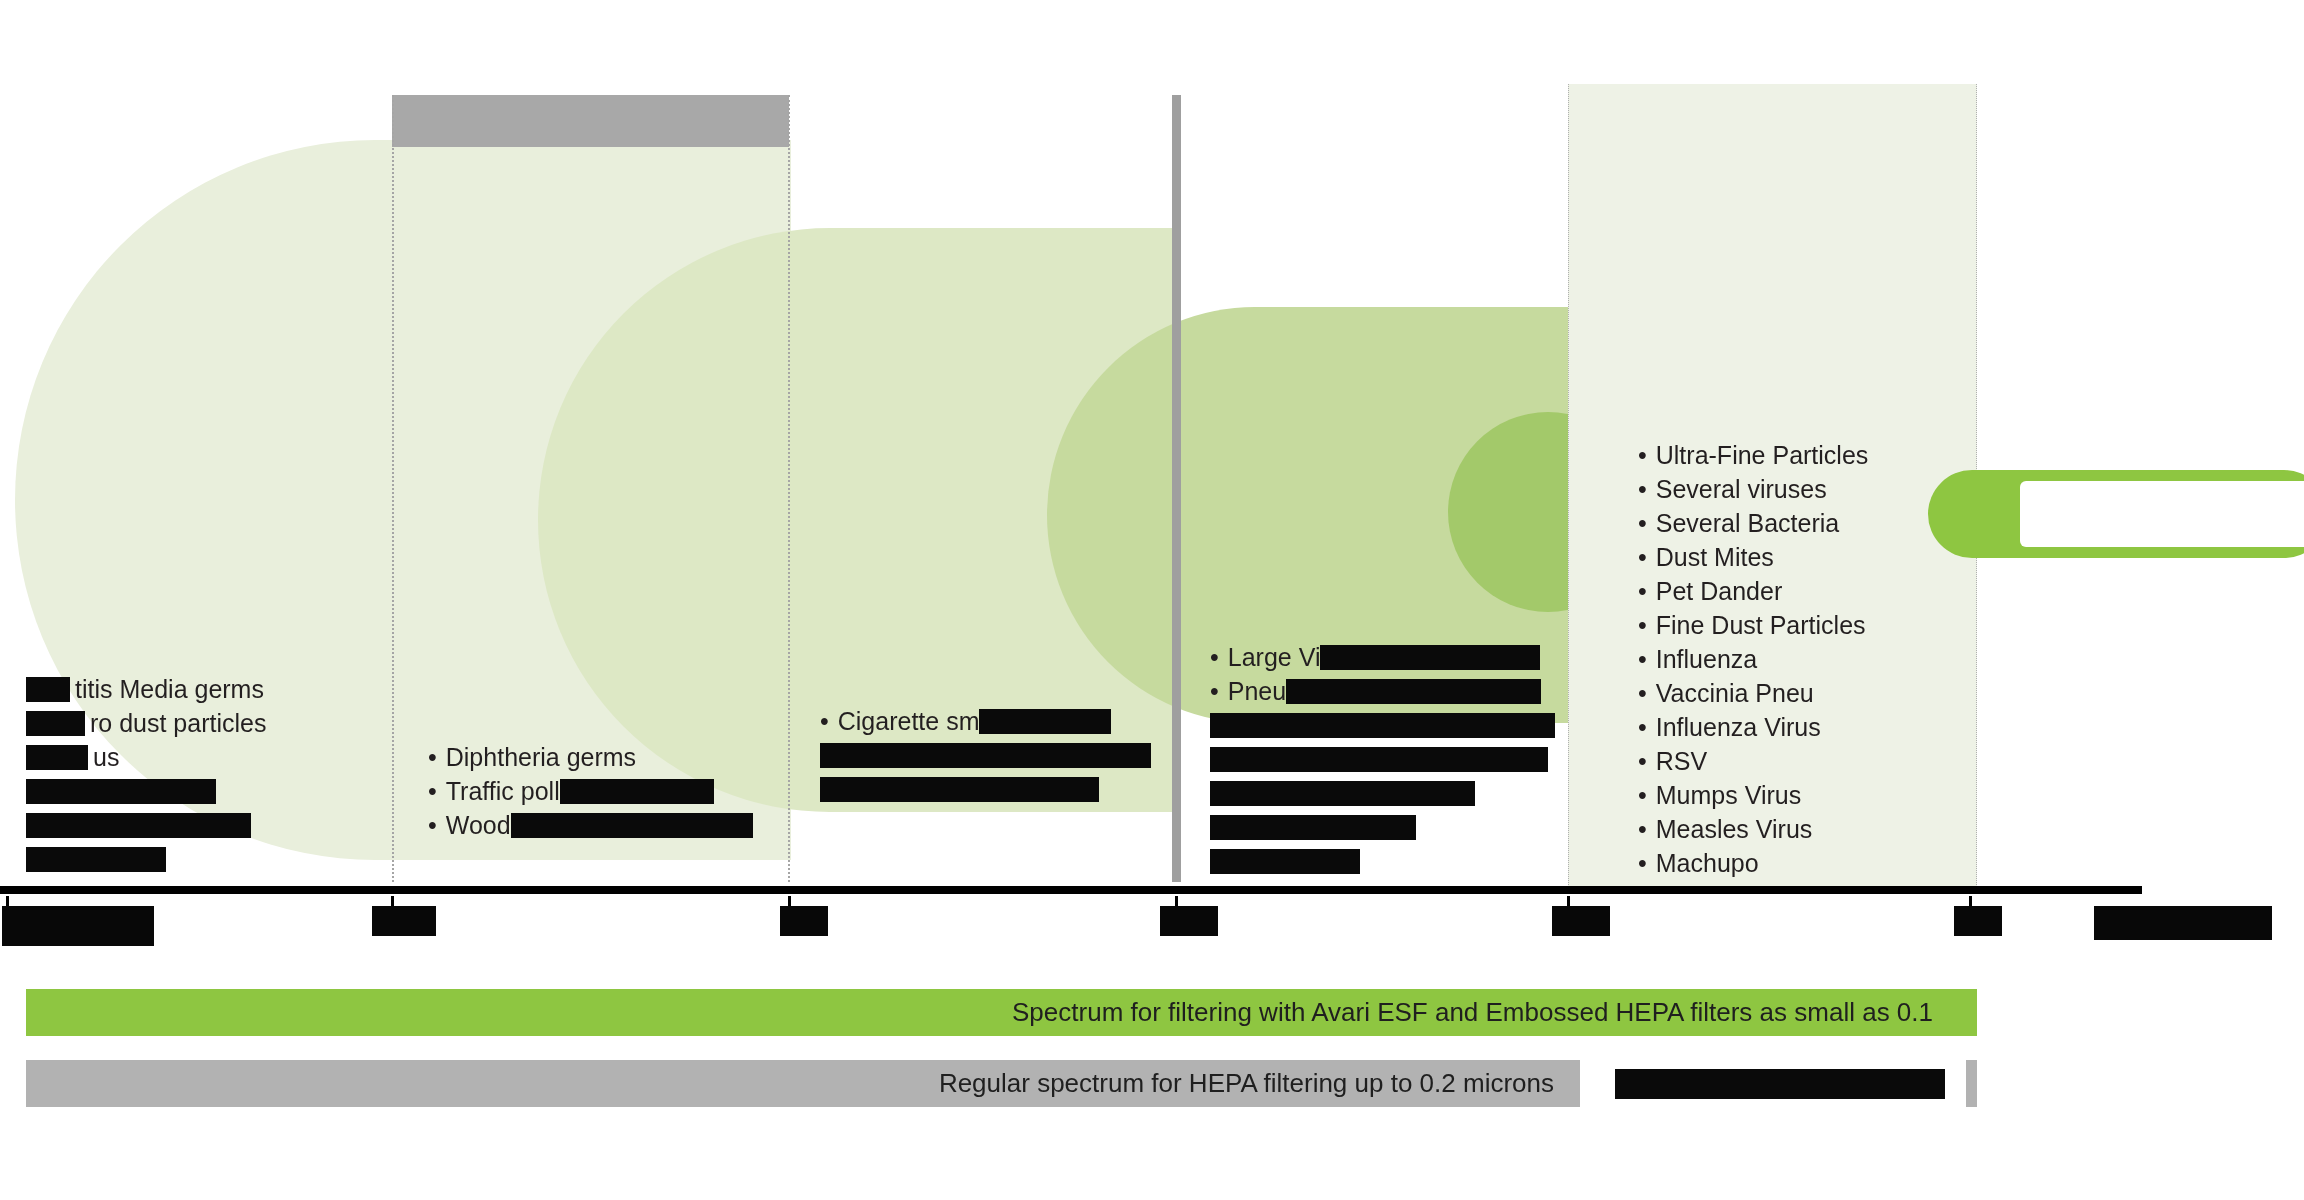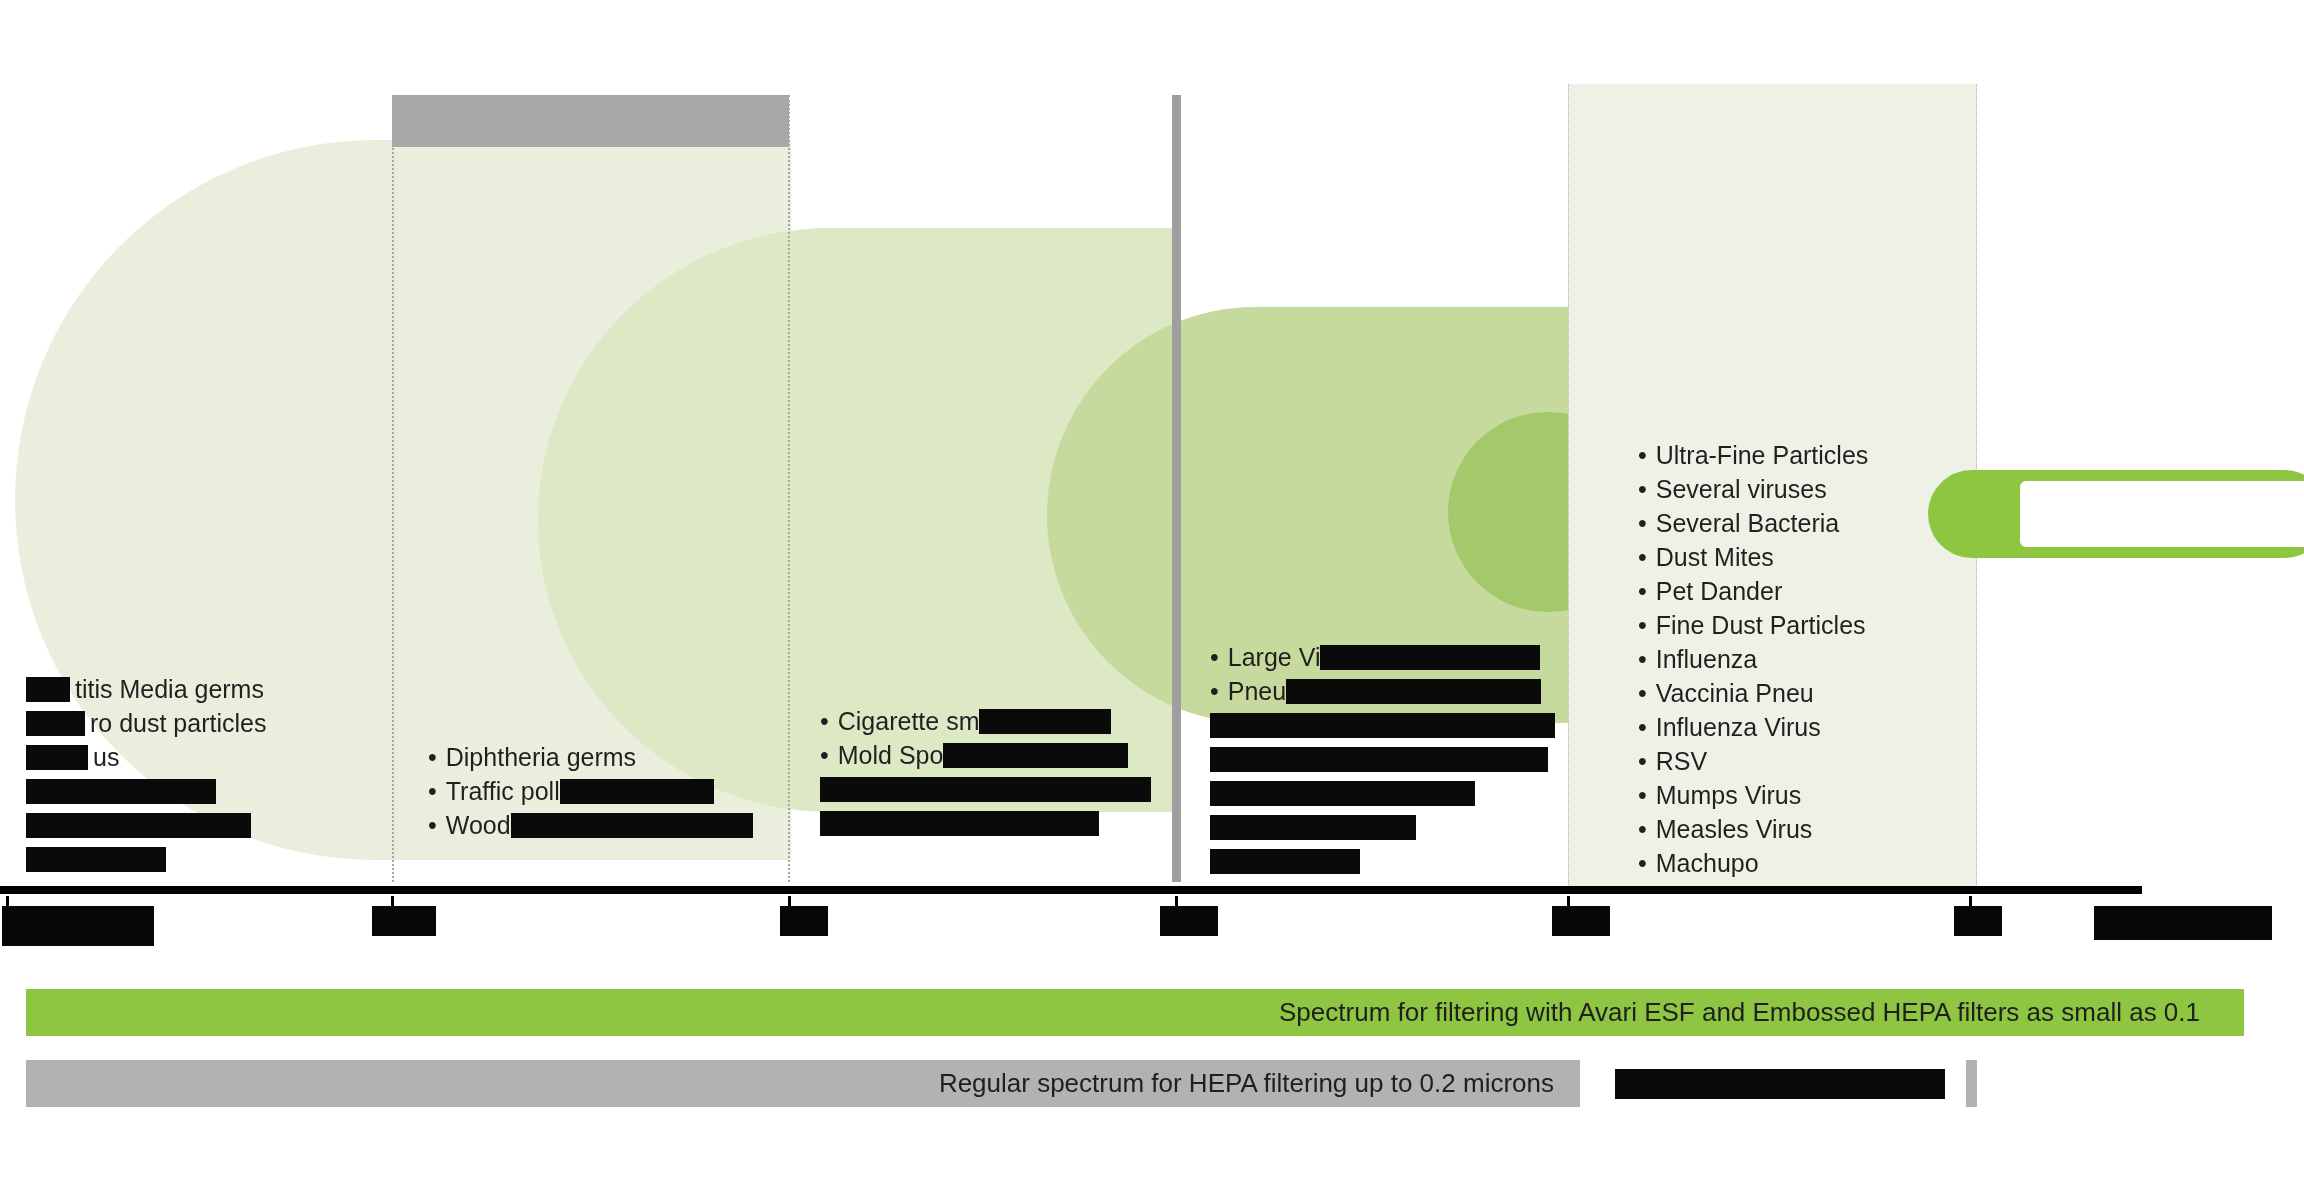--- a/index.html
+++ b/index.html
@@ -48,21 +48,21 @@
   .alab{top:906px;background:#080808;height:30px;position:absolute;}
   .al0{left:2px;width:152px;height:40px}
   .al1{left:372px;width:64px}
   .al2{left:780px;width:48px}
   .al3{left:1160px;width:58px}
   .al4{left:1552px;width:58px}
   .al5{left:1954px;width:48px}
   .al6{left:2094px;width:178px;height:34px}
 
   
-  .legend-green{left:26px;top:989px;width:2218px;height:47px;background:var(--accent-green);
+  .legend-green{left:26px;top:989px;width:1951px;height:47px;background:var(--accent-green);
     font-size:26px;line-height:47px;text-align:right;padding-right:44px;color:#1f1f1f;}
   .legend-gray{left:26px;top:1060px;width:1554px;height:47px;background:var(--bar-gray);
     font-size:26px;line-height:47px;text-align:right;padding-right:26px;color:#1f1f1f;}
   .legend-white{left:1594px;top:1060px;width:372px;height:47px;background:#fff;
     display:flex;align-items:center;justify-content:center;}
   .legend-white .redact{height:30px;width:330px;margin:0;}
   .legend-cap{left:1966px;top:1060px;width:11px;height:47px;background:var(--bar-gray);}
 
   
   .pill{left:1928px;top:470px;width:400px;height:88px;border-radius:44px;background:var(--accent-green);}
@@ -95,21 +95,20 @@
       <li><span class="redact" style="width: 225px;"></span></li>
       <li><span class="redact" style="width: 140px;"></span></li>
     </ul>
   <ul class="plist plist-1">
       <li><span class="bullet">•</span><span>Diphtheria germs</span></li>
       <li><span class="bullet">•</span><span>Traffic poll</span><span class="redact" style="width: 154px;"></span></li>
       <li><span class="bullet">•</span><span>Wood</span><span class="redact" style="width: 242px;"></span></li>
     </ul>
   <ul class="plist plist-2">
       <li><span class="bullet">•</span><span>Cigarette sm</span><span class="redact" style="width: 132px;"></span></li>
-      <li><span class="bullet">•</span><span>Mold Spo</span><span class="redact" style="width: 185px;"></span></li>
       <li><span class="redact" style="width: 331px;"></span></li>
       <li><span class="redact" style="width: 279px;"></span></li>
     </ul>
   <ul class="plist plist-3">
       <li><span class="bullet">•</span><span>Large Vi</span><span class="redact" style="width: 220px;"></span></li>
       <li><span class="bullet">•</span><span>Pneu</span><span class="redact" style="width: 255px;"></span></li>
       <li><span class="redact" style="width: 345px;"></span></li>
       <li><span class="redact" style="width: 338px;"></span></li>
       <li><span class="redact" style="width: 265px;"></span></li>
       <li><span class="redact" style="width: 206px;"></span></li>

